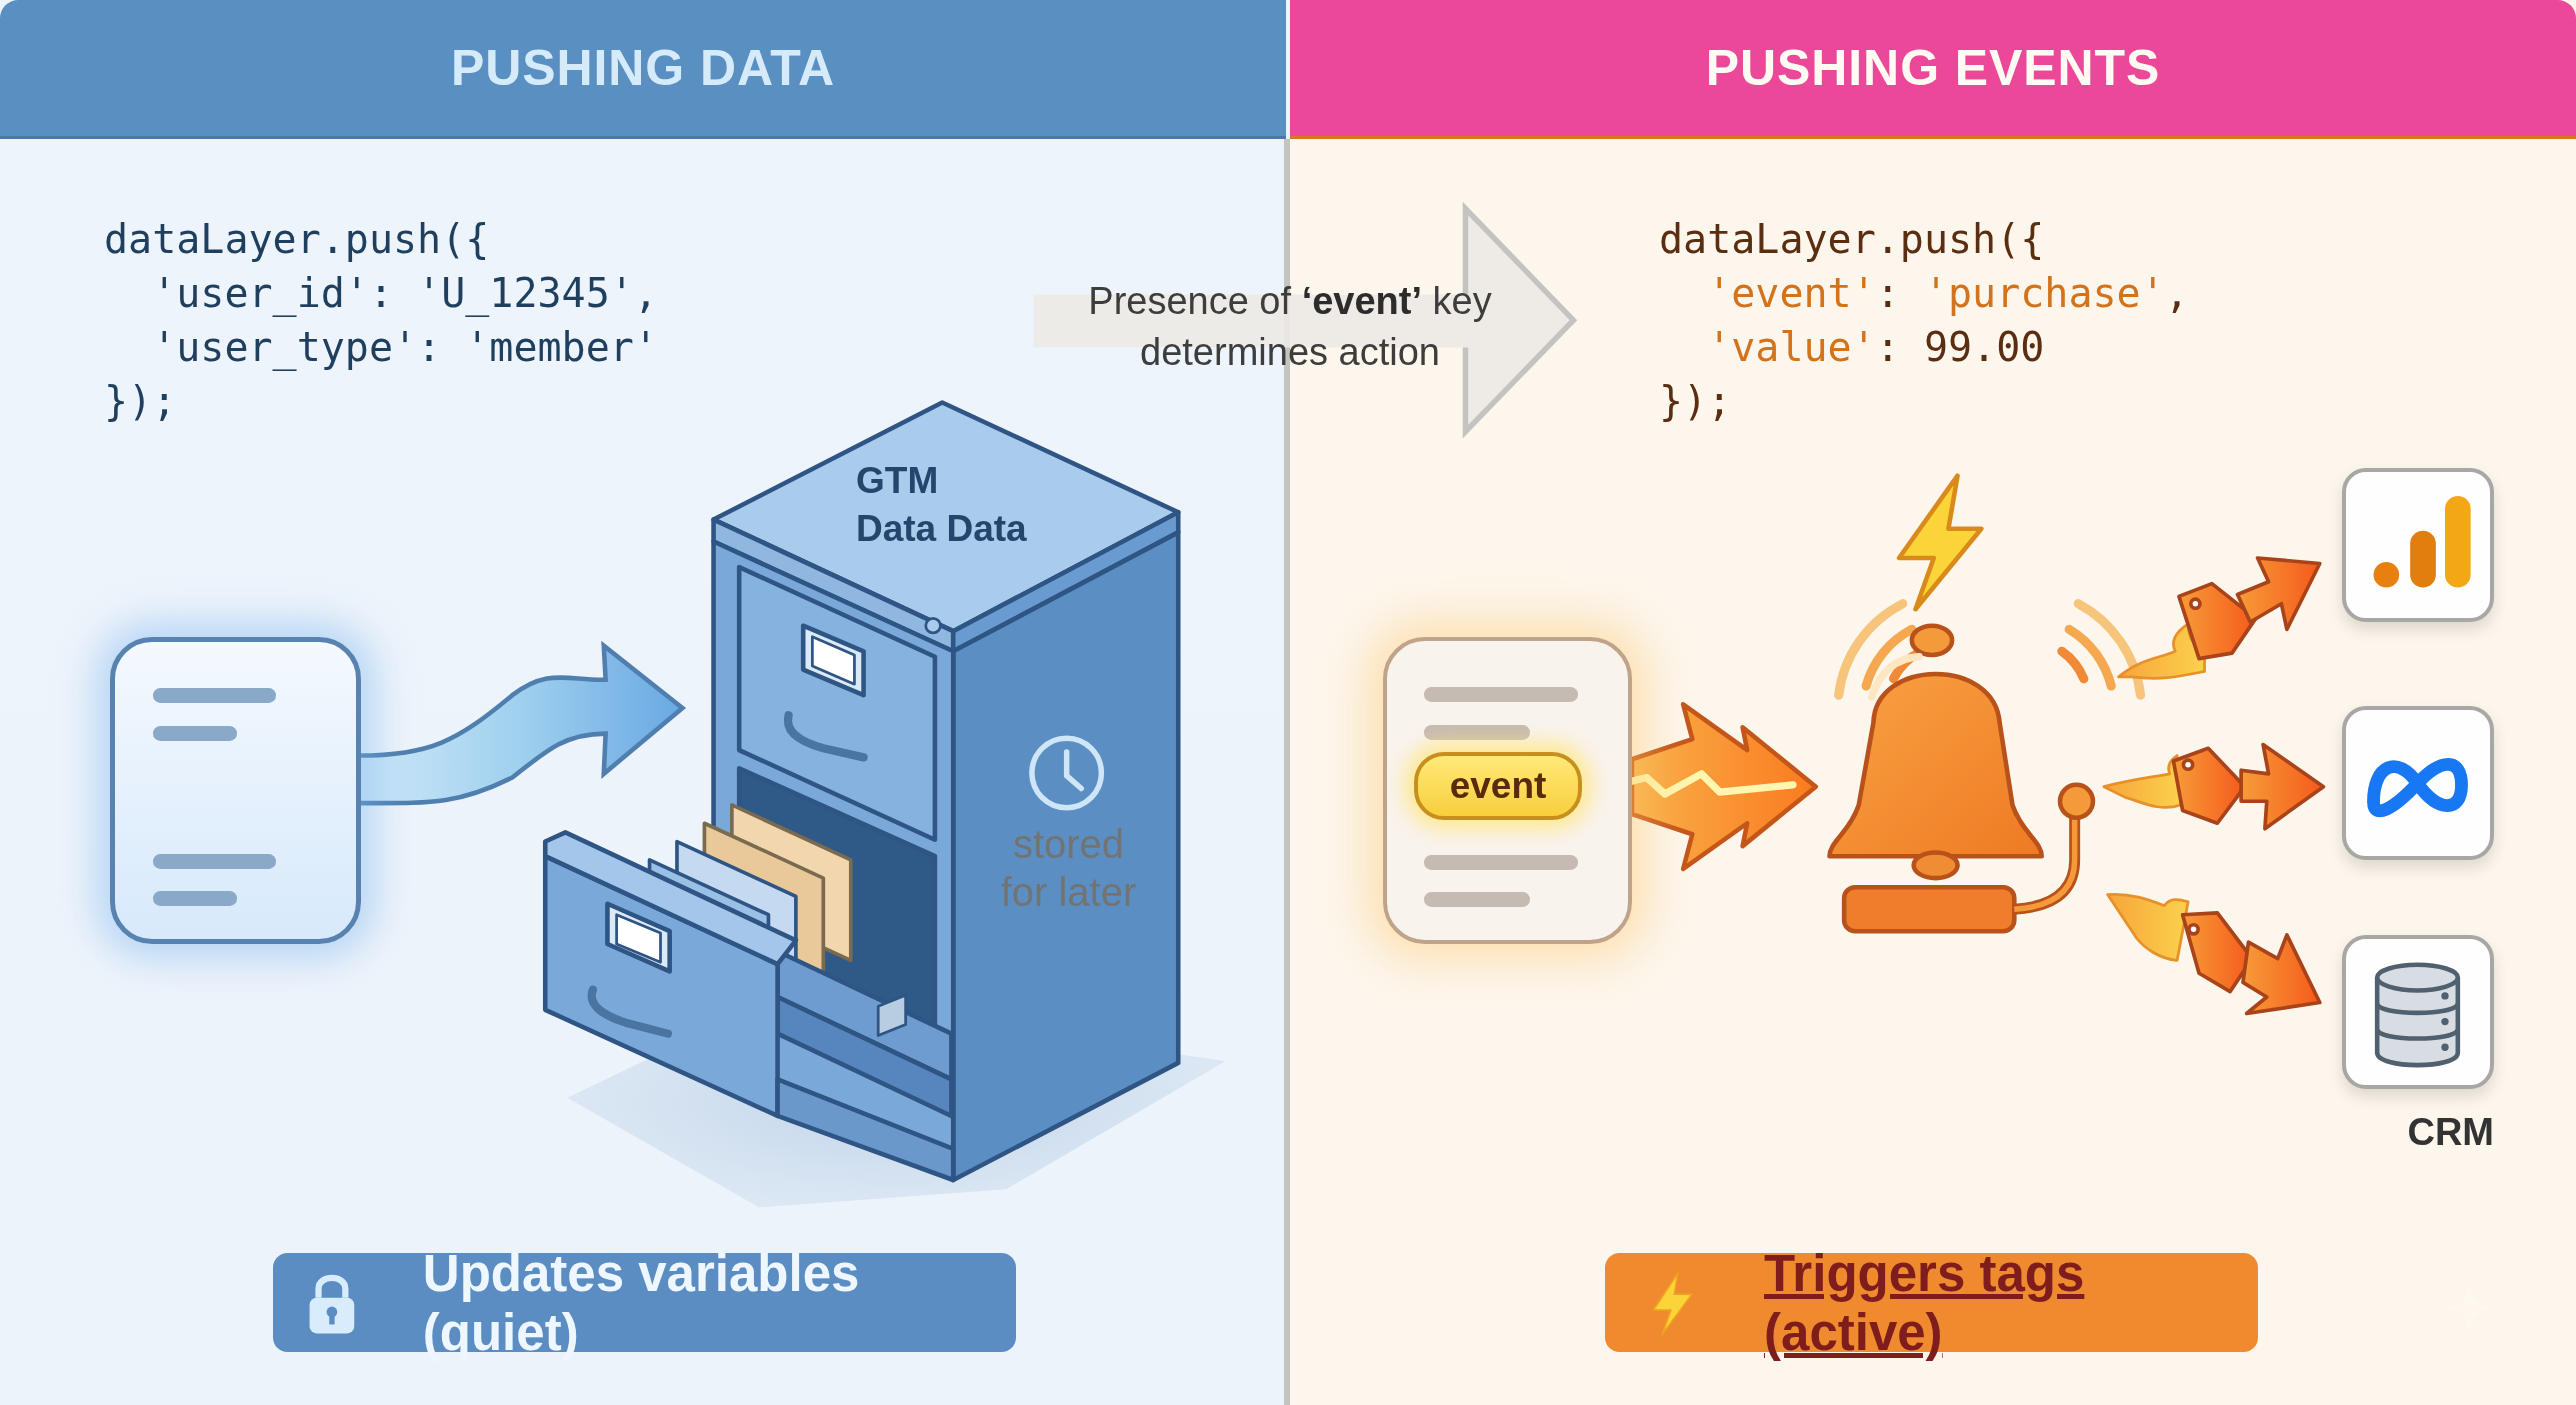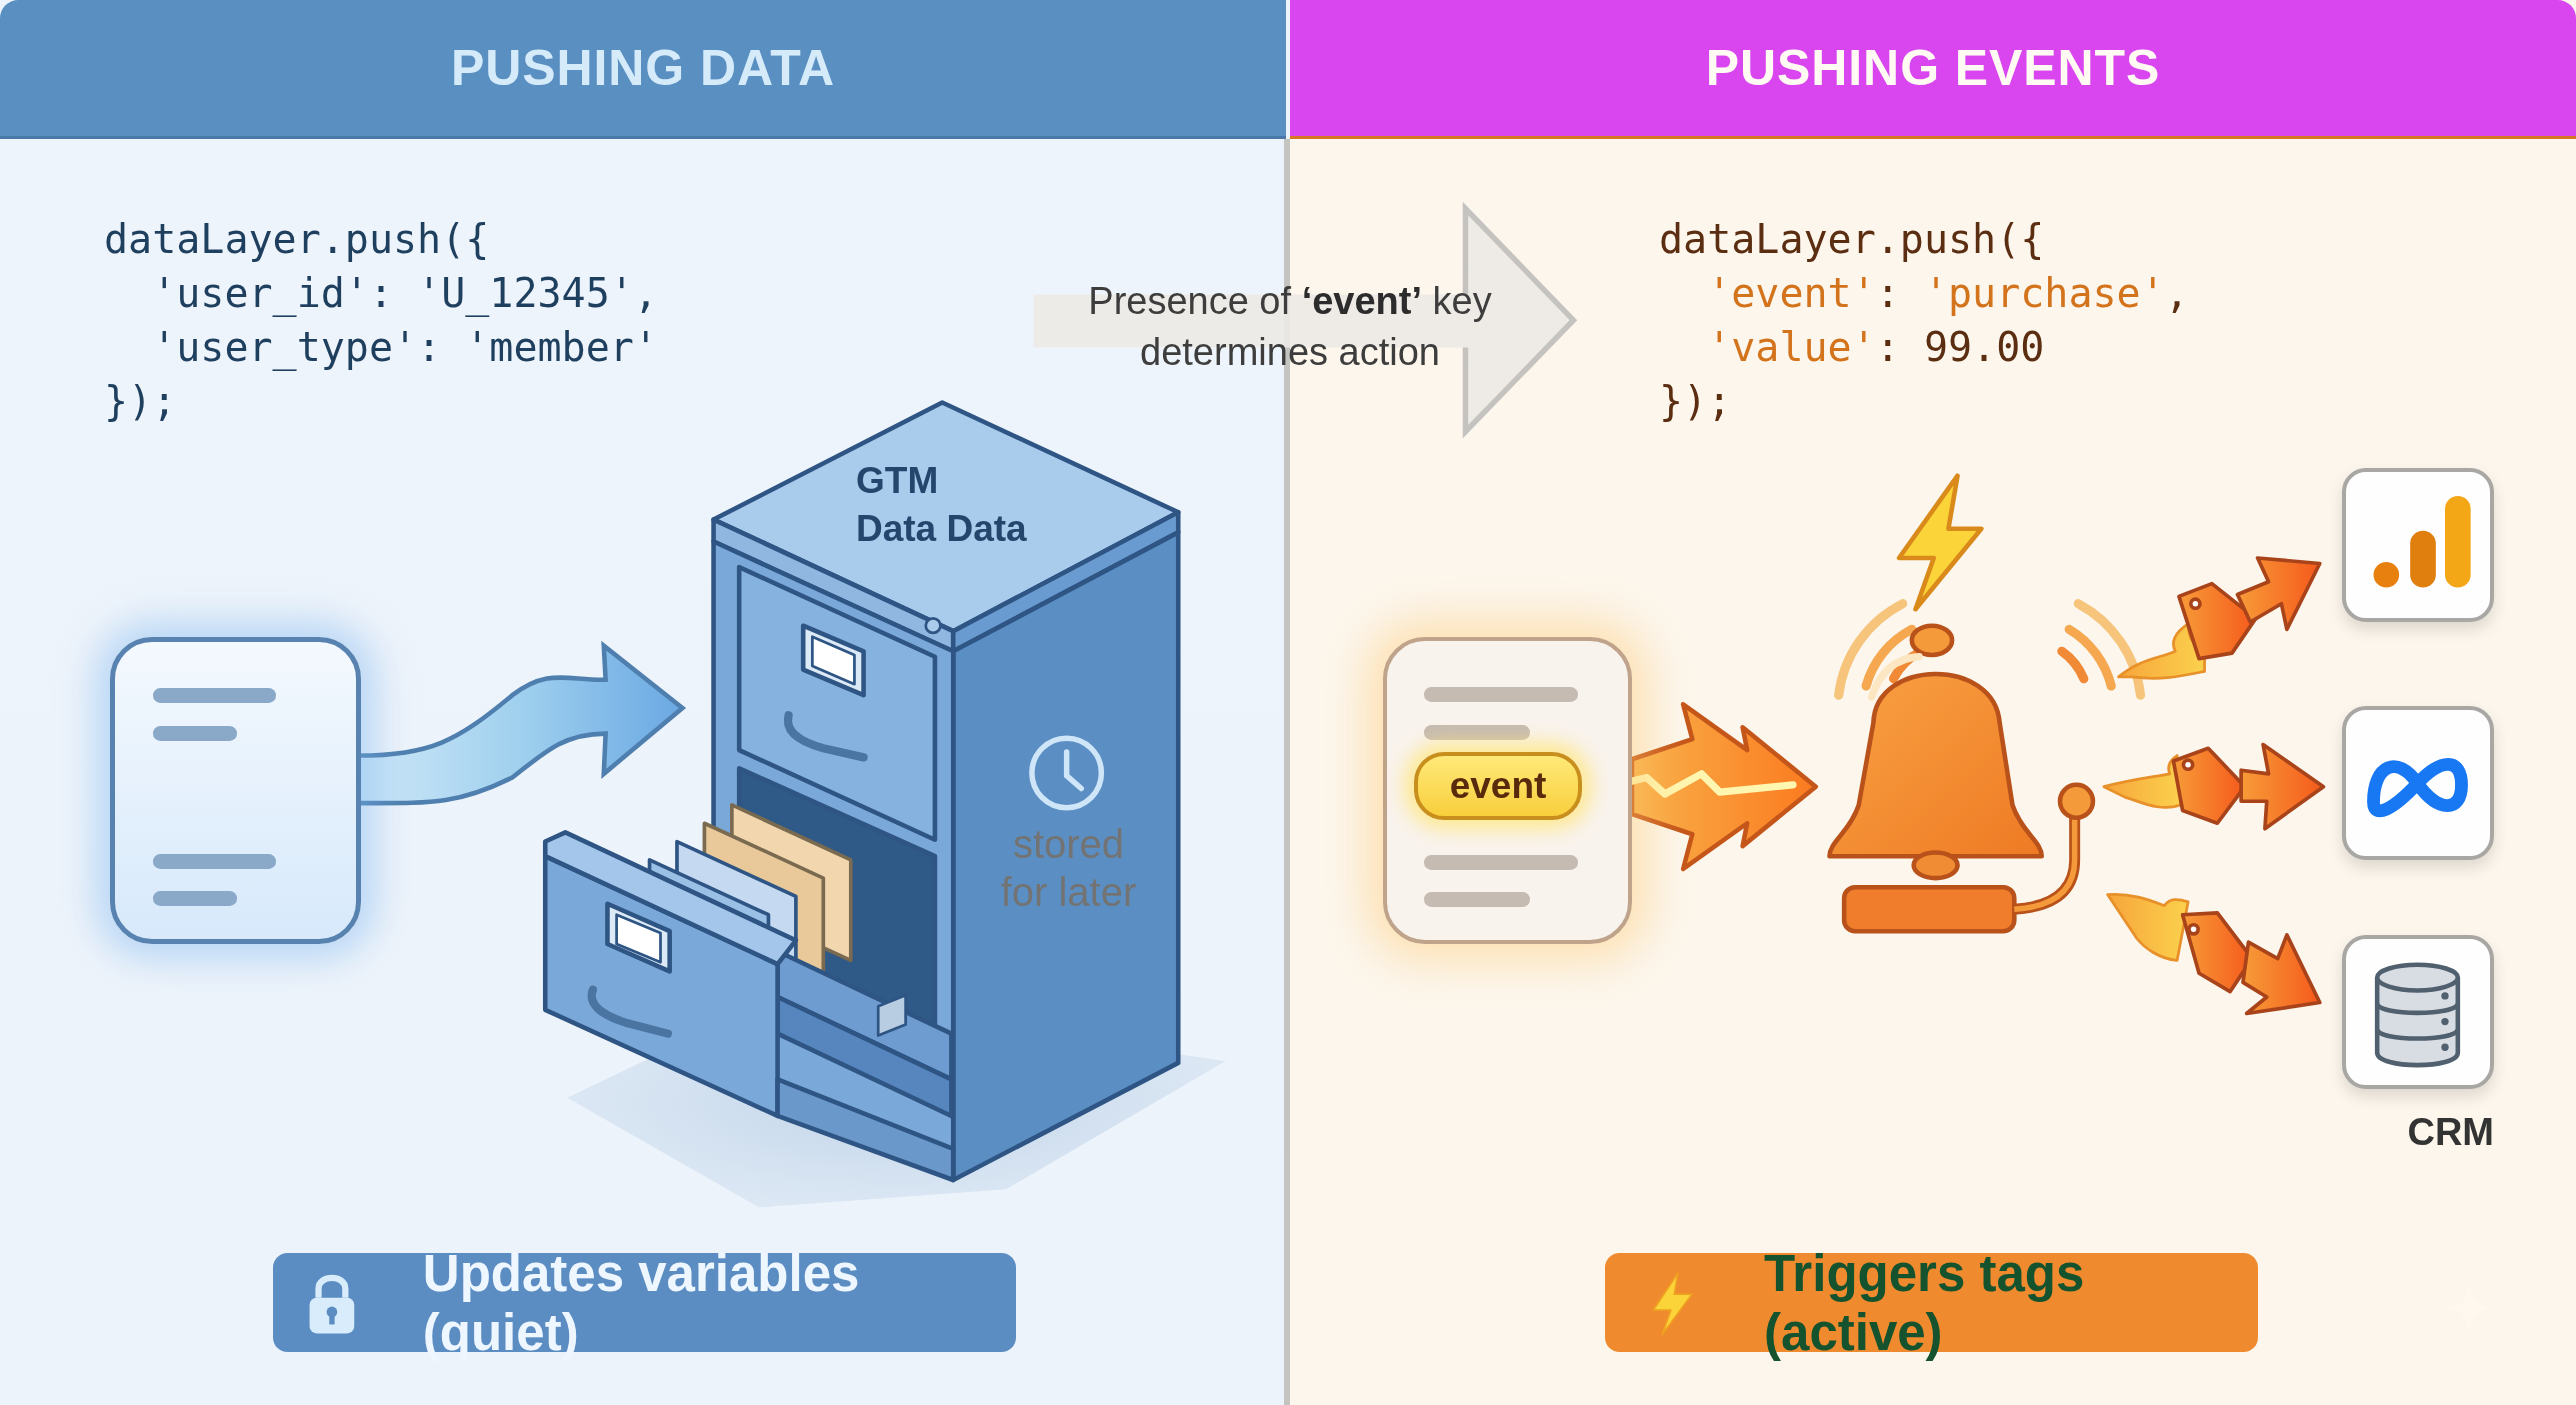--- a/index.html
+++ b/index.html
@@ -8,21 +8,21 @@
 
   .panel { position: absolute; top: 0; height: 1405px; }
   .panel-left { left: 0; width: 1286px; background: linear-gradient(180deg, #eef4fb 0%, #edf3fa 100%); }
   .panel-right { left: 1290px; width: 1286px; background: #fcf6ec; }
   .divider { position: absolute; left: 1284px; top: 139px; width: 5.5px; height: 1266px; background: #c4c4c0; }
 
   .header { position: absolute; top: 0; height: 139px; display: flex; align-items: center; justify-content: center;
             font-weight: 700; font-size: 50px; letter-spacing: 0.9px; }
   .header-left { left: 0; width: 1286px; background: #5a8fc2; color: #d6ebfa; border-top-left-radius: 18.3px;
                  border-bottom: 3.7px solid #4a79a8; }
-  .header-right { left: 1290px; width: 1286px; background: #d946ef; color: #fffaf2; border-top-right-radius: 18.3px;
+  .header-right { left: 1290px; width: 1286px; background: #ec4899; color: #fffaf2; border-top-right-radius: 18.3px;
                   border-bottom: 3.7px solid #d47624; }
 
   .code { position: absolute; font-family: "DejaVu Sans Mono", monospace; font-size: 40px; line-height: 54px; white-space: pre; }
   .code-left { left: 104px; top: 212px; color: #1f3f5f; }
   .code-right { left: 1659px; top: 212px; color: #5b2e12; }
   .code-right .key { color: #d3731c; margin-top: 28px; }
   .mid-arrow-text { position: absolute; left: 1043px; top: 276px; width: 494px; text-align: center; font-size: 38px;
                     line-height: 51px; color: #3d3d3d; }
   .mid-arrow-text b { font-weight: 700; color: #2c2c2c; }
 
@@ -41,21 +41,21 @@
 
   .svg-layer { position: absolute; left: 0; top: 0; width: 2576px; height: 1405px; pointer-events: none; }
 
   .cabinet-label { position: absolute; text-align: left; font-size: 37px; font-weight: 700; color: #24466c; line-height: 48px; }
   .stored-label { position: absolute; left: 968px; top: 820px; width: 201px; text-align: center; font-size: 40px;
                   color: #737373; line-height: 48px; }
 
   .badge { position: absolute; top: 1253px; height: 99px; border-radius: 14.6px; display: flex; align-items: center;
            font-weight: 700; font-size: 51px; gap: 45px; }
   .badge-left { left: 273px; width: 743px; background: #5b8dc2; color: #eef6ff; padding-left: 33px; }
-  .badge-right { left: 1605px; width: 653px; background: #ef8a2f; color: #14532d; padding-left: 43px; }
+  .badge-right { left: 1605px; width: 653px; background: #ef8a2f; color: #7f1d1d; padding-left: 43px; text-decoration: underline; }
   .badge .icon { width: 53px; height: 66px; margin-right: 20px; display: inline-block; }
 
   .tool { position: absolute; width: 152px; height: 154px; border-radius: 24px; background: #fefefe;
           border: 4.6px solid #a9a7a4; box-shadow: 0 7.3px 14.6px rgba(0,0,0,0.12); }
   .tool-ga { left: 2342px; top: 468px; }
   .tool-meta { left: 2342px; top: 706px; }
   .tool-crm { left: 2342px; top: 935px; }
   .crm-label { position: absolute; left: 2342px; top: 1111px; width: 152px; text-align: right; font-size: 38px;
                color: #333; font-weight: 700; }
   .tool svg { position: absolute; left: 0; top: 0; width: 143px; height: 145px; }

